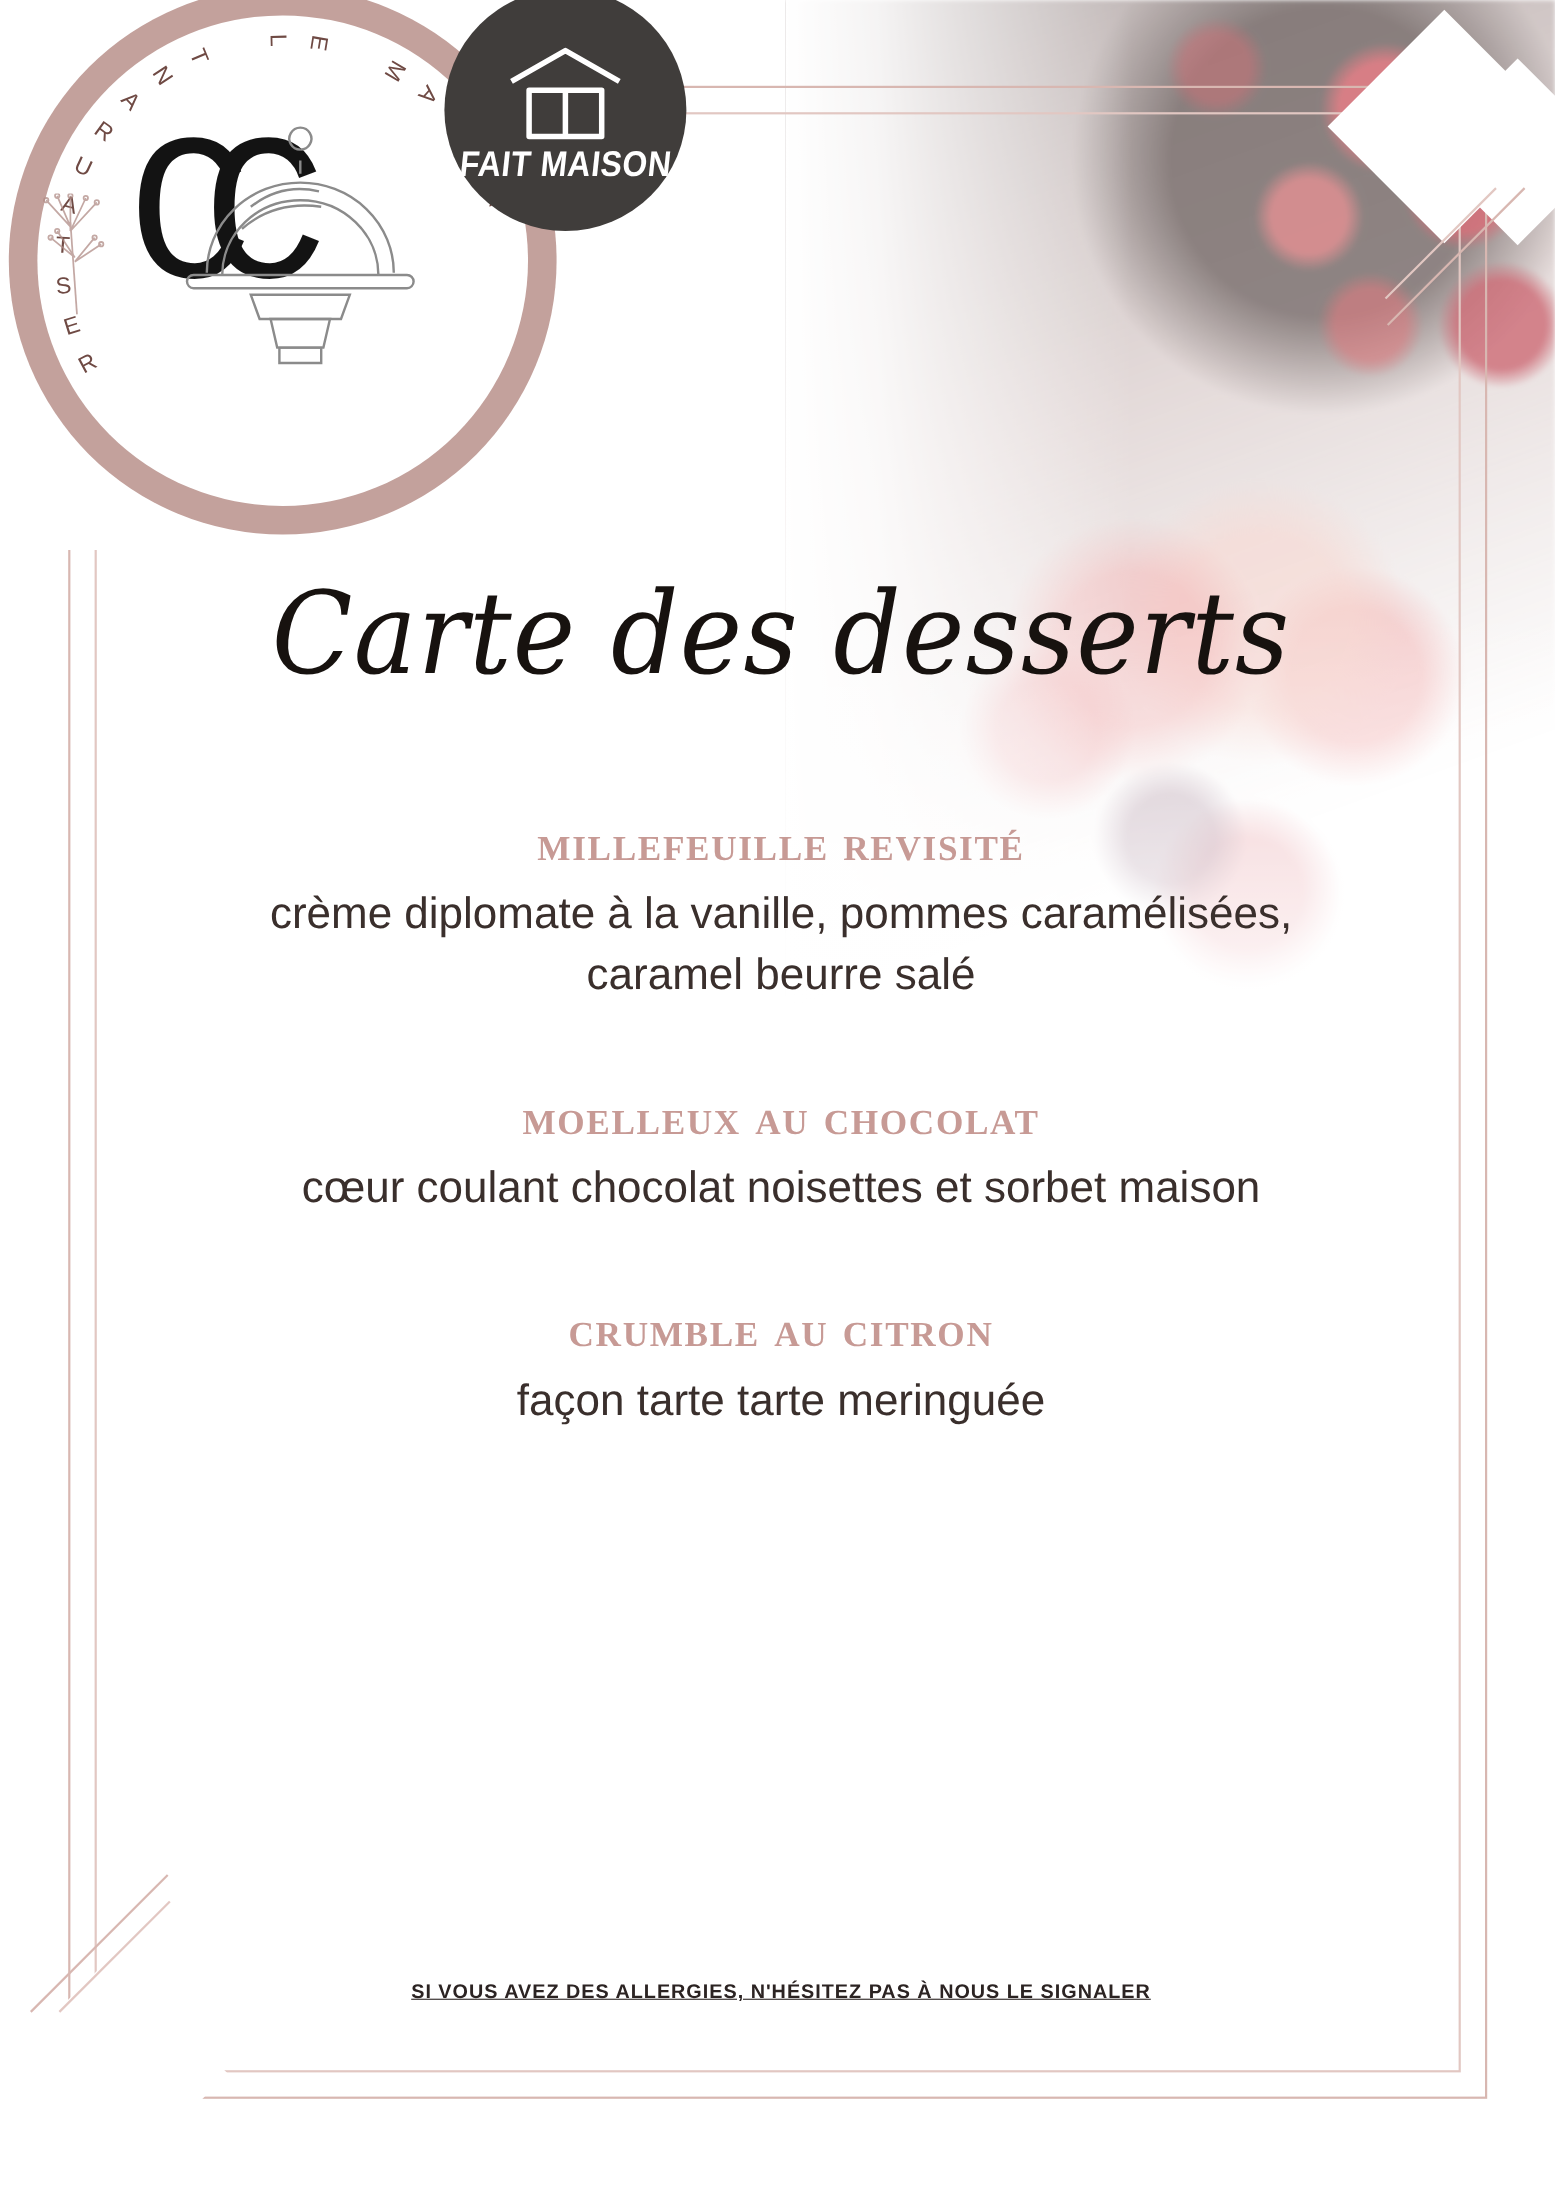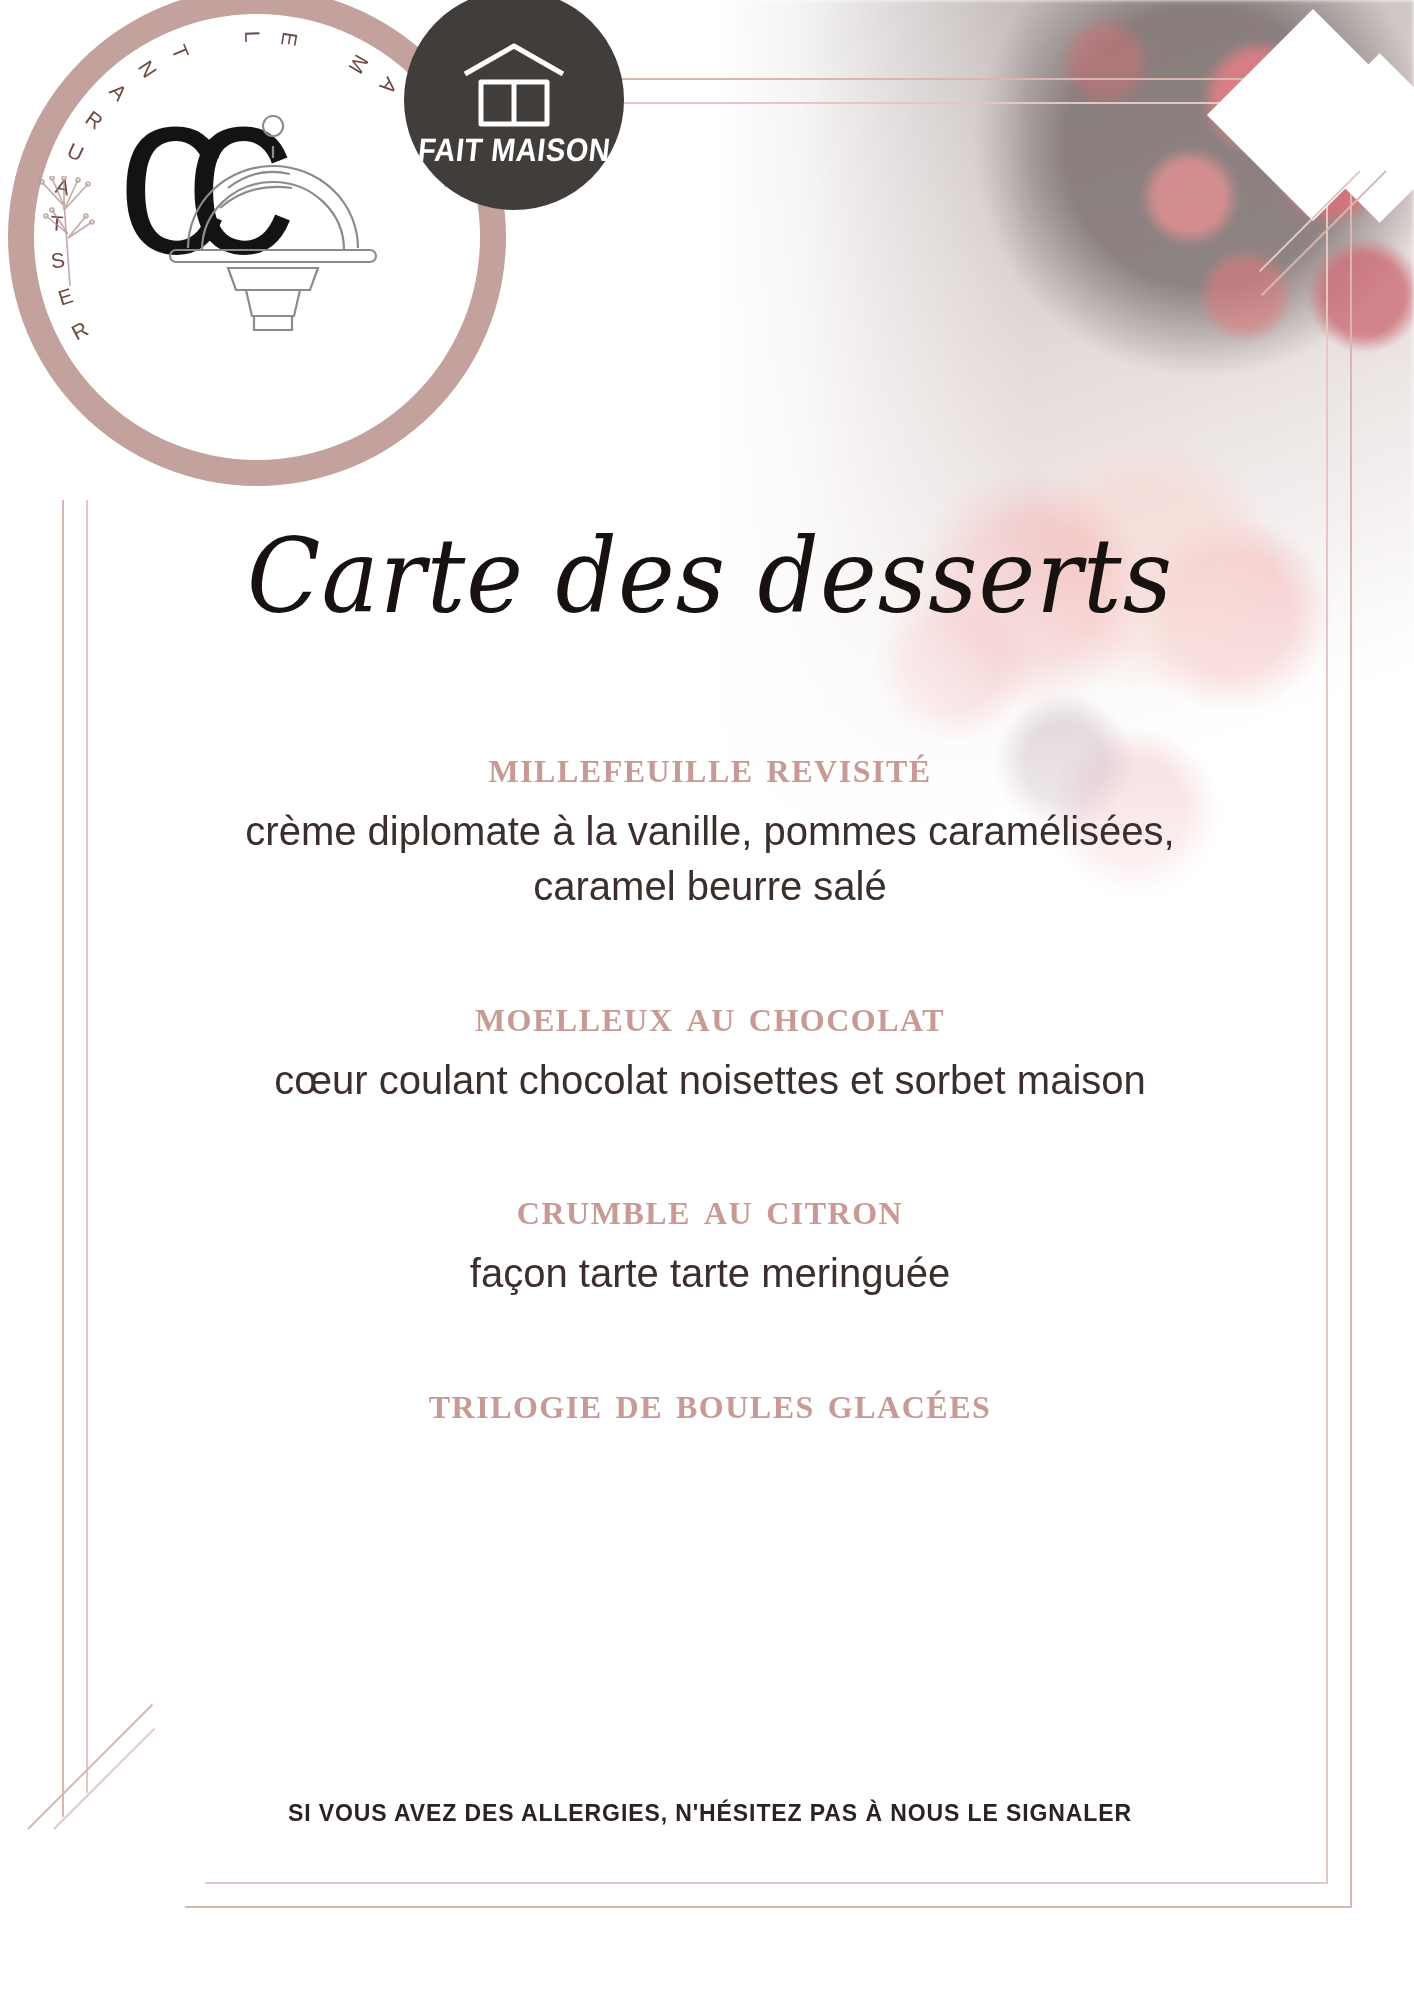--- a/index.html
+++ b/index.html
@@ -265,25 +265,26 @@
     line-height: 1.38;
   }
 
   .footnote {
     position: absolute;
     left: 0;
     top: 1800px;
     width: 1180px;
     text-align: center;
     font-family: "Liberation Sans", sans-serif;
-    font-size: 23px;
+    font-size: 18px;
     font-weight: 700;
     letter-spacing: 0.9px;
     color: #2b2322;
     text-transform: uppercase;
+    text-decoration: underline;
   }
 </style>
 </head>
 <body>
 
 <div class="photo-layer">
   <div class="photo-base"></div>
   <div class="photo-fade"></div>
   <div class="photo-wash"></div>
 </div>
@@ -379,19 +380,16 @@
         <div class="item-desc">crème diplomate à la vanille, pommes caramélisées,<br>caramel beurre salé</div>
       </div>
       <div class="item">
         <div class="item-name">Moelleux au chocolat</div>
         <div class="item-desc">cœur coulant chocolat noisettes et sorbet maison</div>
       </div>
       <div class="item">
         <div class="item-name">Crumble au citron</div>
         <div class="item-desc">façon tarte tarte meringuée</div>
       </div>
-      <div class="item">
-        <div class="item-name">Trilogie de boules glacées</div>
-      </div>
     </div>
 
   <div class="footnote">SI VOUS AVEZ DES ALLERGIES, N'HÉSITEZ PAS À NOUS LE SIGNALER</div>
 </div>
 
 </body></html>

